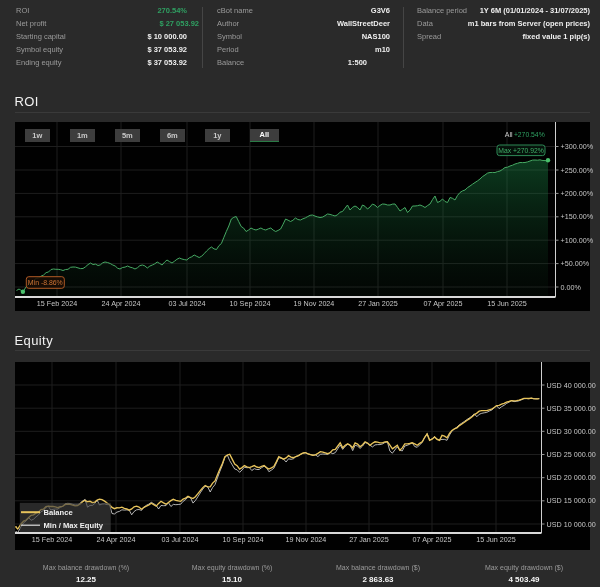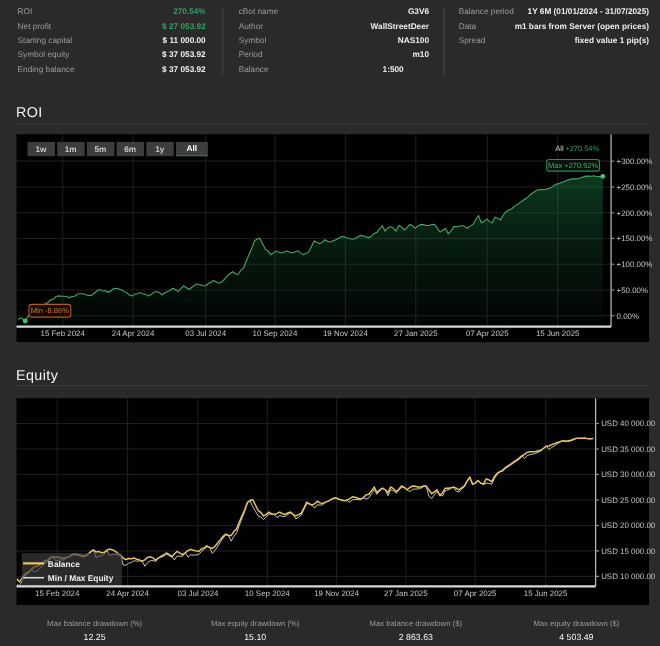--- a/index.html
+++ b/index.html
@@ -2,36 +2,36 @@
 <html><head><meta charset="utf-8"><style>
 *{margin:0;padding:0;box-sizing:border-box}
 html,body{width:600px;height:587px;background:#2a2a2a;font-family:"Liberation Sans",sans-serif;overflow:hidden;position:relative}
 .hl{position:absolute;font-size:7.5px;color:#9b9b9b}
 .hv{position:absolute;font-size:7.5px;font-weight:bold;color:#efefef;text-align:right}
 .hv.g{color:#2fa062}
 .vsep{position:absolute;top:7px;height:61px;width:1px;background:#454545}
 .title{position:absolute;left:14.5px;font-size:13px;color:#f2f2f2;letter-spacing:.4px}
 .tsep{position:absolute;left:15px;width:575px;height:1px;background:#3a3a3a}
 .panel{position:absolute;left:15px;width:575px;background:#010101}
-.btns{position:absolute;left:9.8px;top:7px;display:flex;gap:2px}
+.btns{position:absolute;left:9.8px;top:7px;display:flex;gap:20px}
 .btn{width:25px;height:12.5px;background:#3d3d3d;color:#c9c9c9;font-size:7.5px;font-weight:bold;display:flex;align-items:center;justify-content:center}
 .btn.all{width:29px;color:#fff;border-bottom:1.5px solid #2a7a45}
 .ax{font-size:7.2px;fill:#c7c7c7}
 .fl{position:absolute;top:564px;width:146px;text-align:center;font-size:7px;color:#9b9b9b}
-.fv{position:absolute;top:575px;width:146px;text-align:center;font-size:8px;font-weight:normal;color:#f5f5f5}
+.fv{position:absolute;top:575px;width:146px;text-align:center;font-size:8px;font-weight:bold;color:#f5f5f5}
 </style></head><body>
 <div class="hl" style="left:16px;top:6px">ROI</div>
 <div class="hv g" style="left:16px;top:5.5px;width:171px">270.54%</div>
 <div class="hl" style="left:16px;top:19px">Net profit</div>
-<div class="hv g" style="left:16px;top:18.5px;width:171px">$ 27 053.92</div>
+<div class="hv g" style="left:28px;top:18.5px;width:171px">$ 27 053.92</div>
 <div class="hl" style="left:16px;top:32px">Starting capital</div>
-<div class="hv w" style="left:16px;top:31.5px;width:171px">$ 11 000.00</div>
+<div class="hv w" style="left:16px;top:31.5px;width:171px">$ 10 000.00</div>
 <div class="hl" style="left:16px;top:45px">Symbol equity</div>
 <div class="hv w" style="left:16px;top:44.5px;width:171px">$ 37 053.92</div>
-<div class="hl" style="left:16px;top:58px">Ending balance</div>
+<div class="hl" style="left:16px;top:58px">Ending equity</div>
 <div class="hv w" style="left:16px;top:57.5px;width:171px">$ 37 053.92</div>
 <div class="hl" style="left:217px;top:6px">cBot name</div>
 <div class="hv w" style="left:217px;top:5.5px;width:173px">G3V6</div>
 <div class="hl" style="left:217px;top:19px">Author</div>
 <div class="hv w" style="left:217px;top:18.5px;width:173px">WallStreetDeer</div>
 <div class="hl" style="left:217px;top:32px">Symbol</div>
 <div class="hv w" style="left:217px;top:31.5px;width:173px">NAS100</div>
 <div class="hl" style="left:217px;top:45px">Period</div>
 <div class="hv w" style="left:217px;top:44.5px;width:173px">m10</div>
 <div class="hl" style="left:217px;top:58px">Balance</div>

